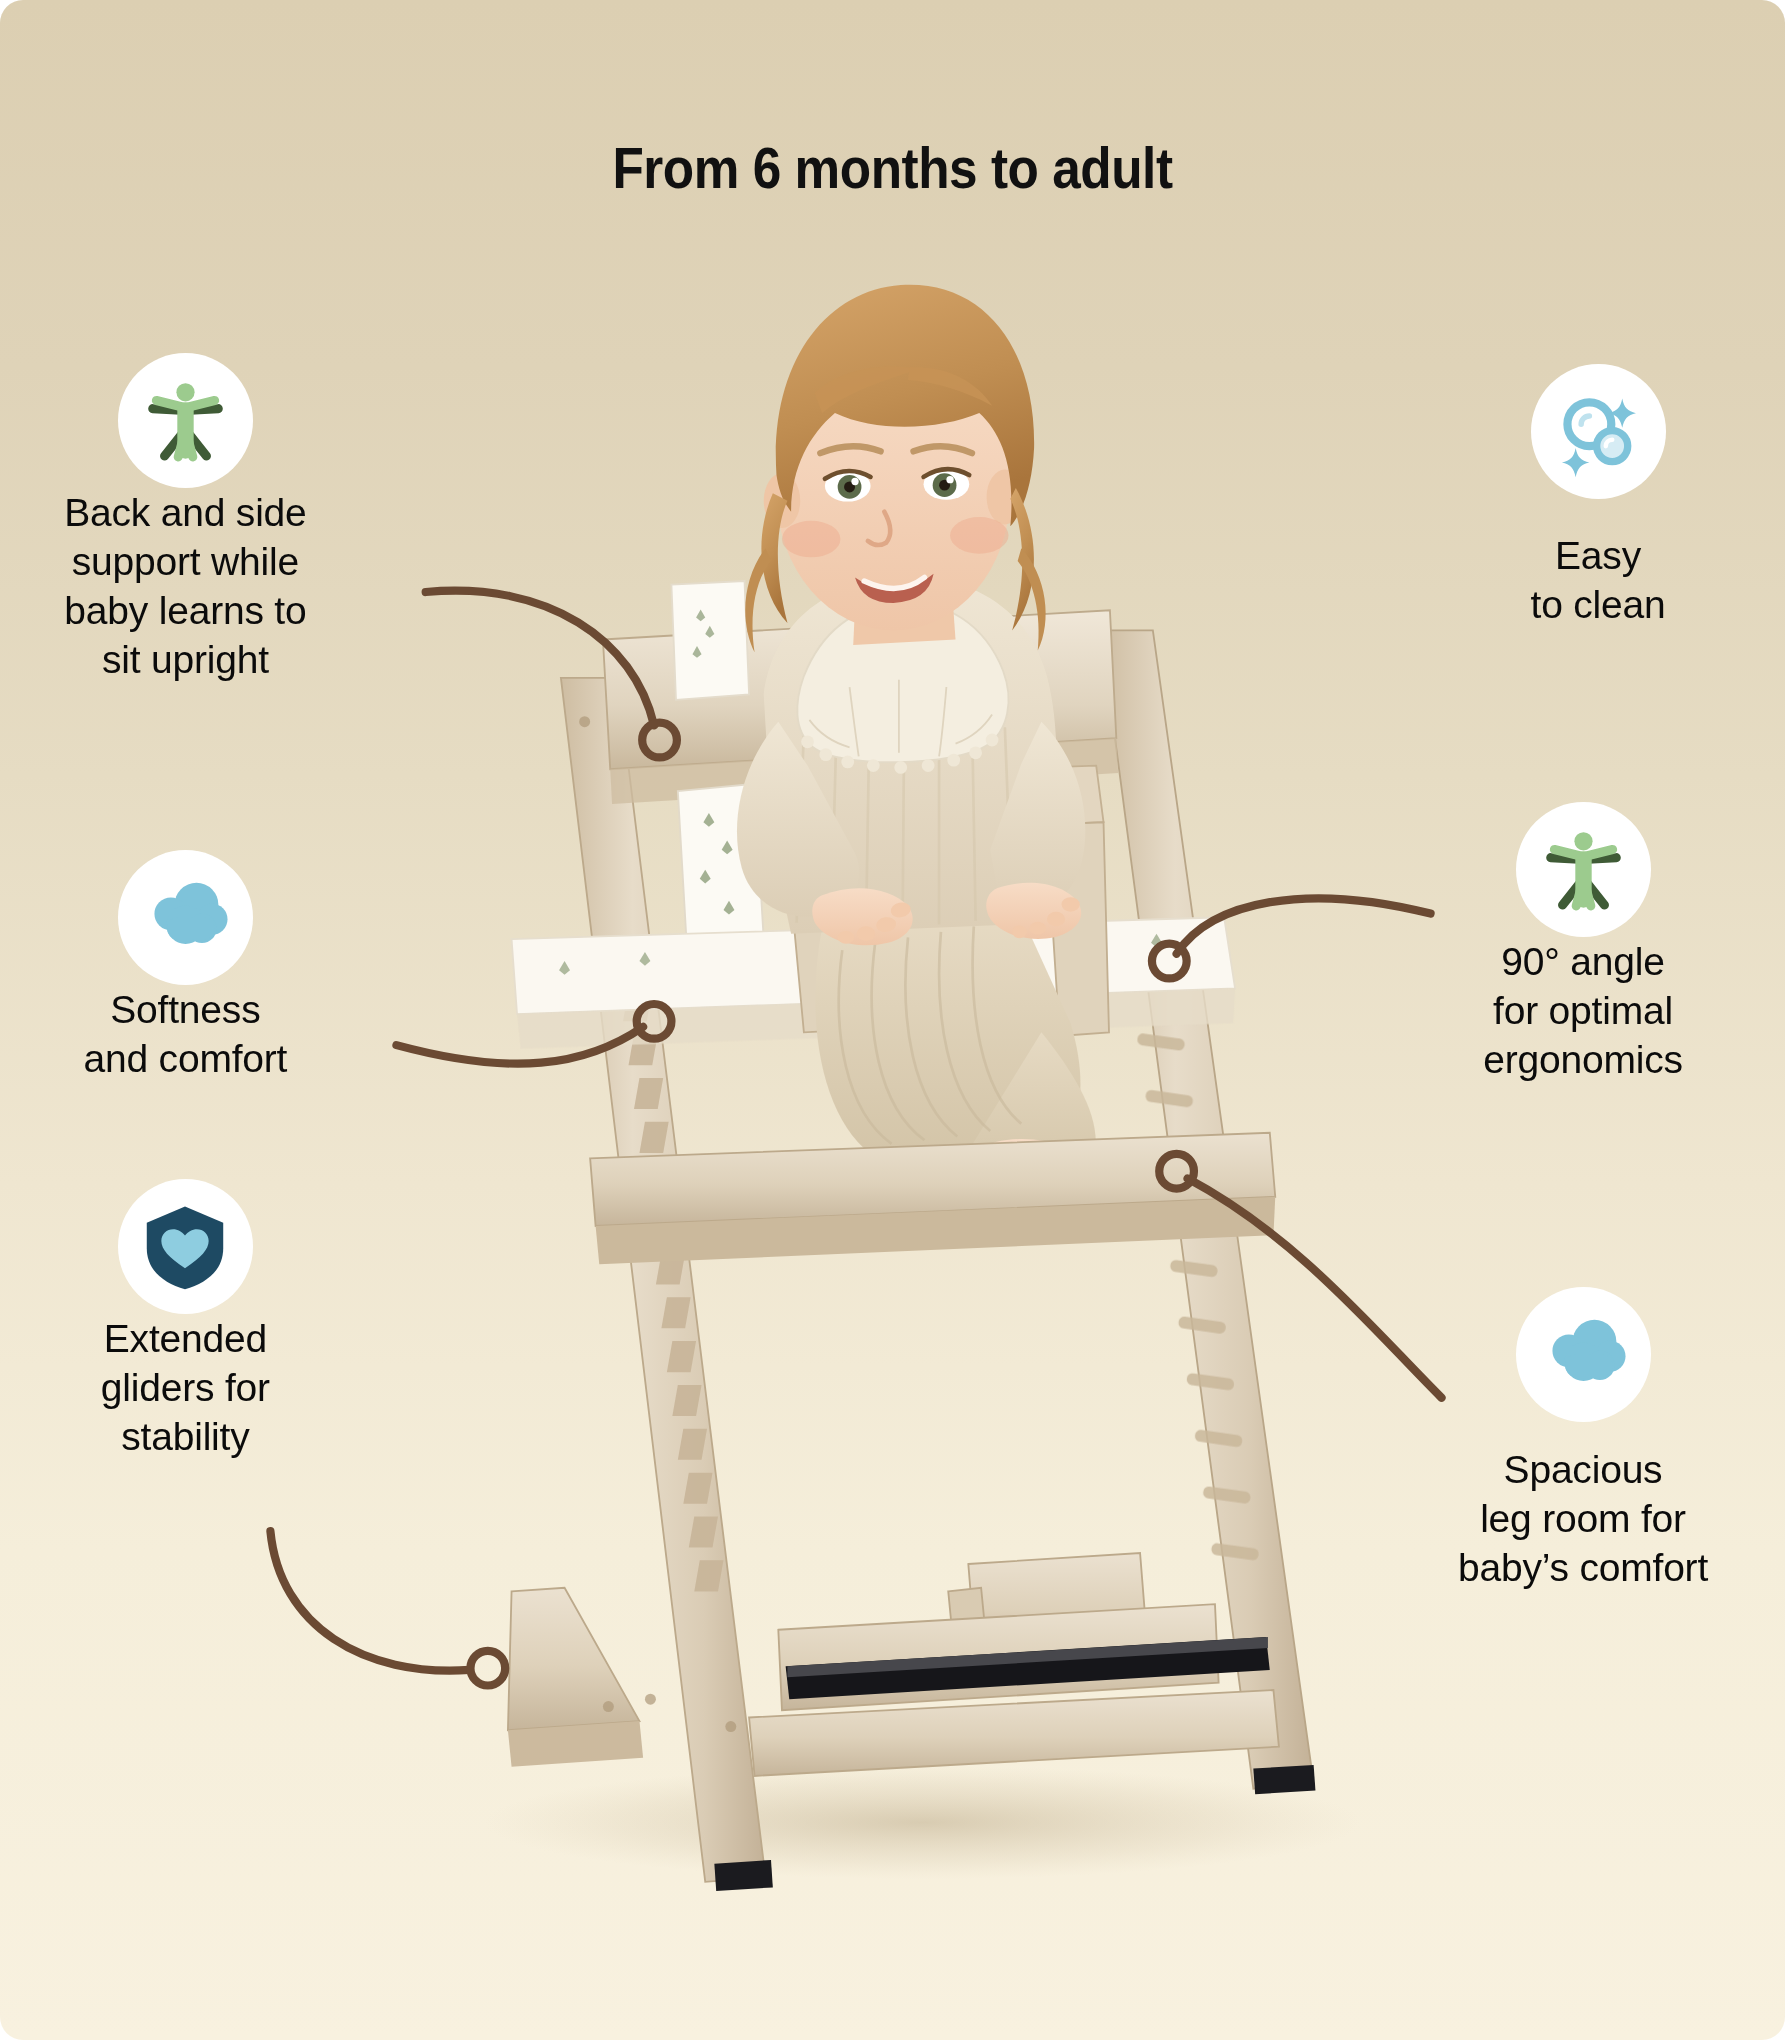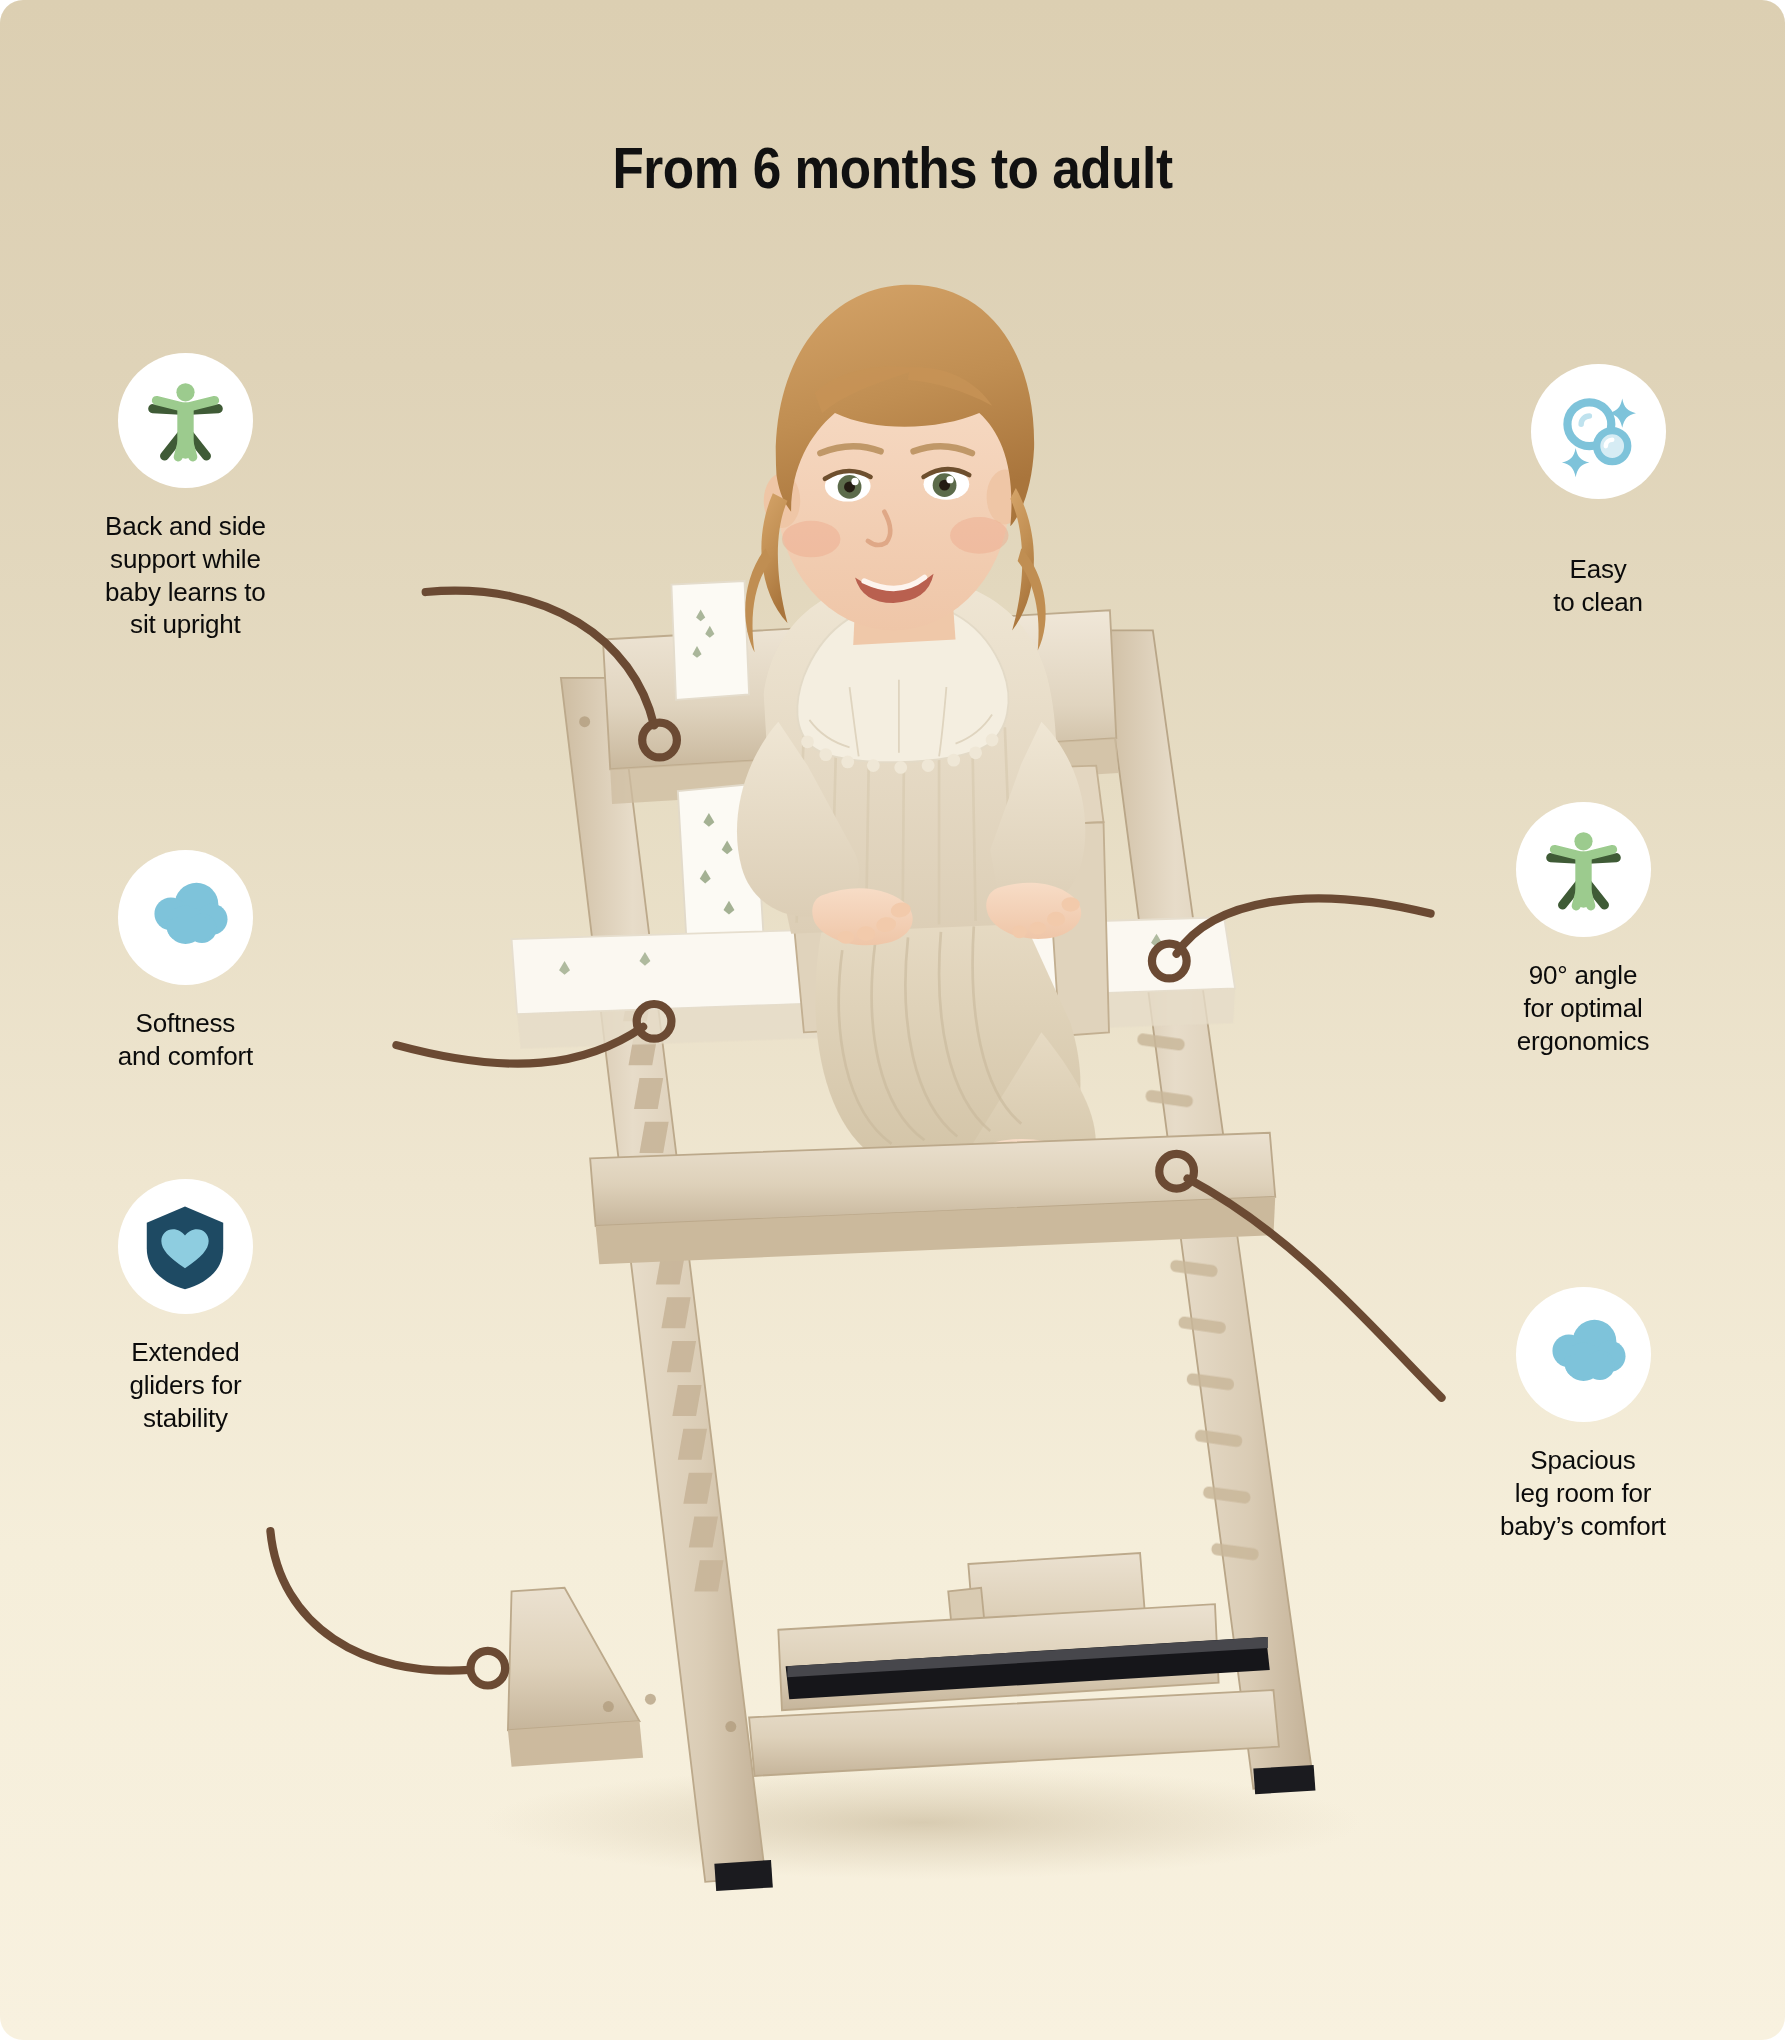--- a/index.html
+++ b/index.html
@@ -66,37 +66,36 @@
     height: 135px;
     border-radius: 50%;
     background: #FFFFFF;
     display: flex;
     align-items: center;
     justify-content: center;
     flex: none;
   }
   .callout .badge svg { display: block; }
   .callout .label {
-    margin-top: 22px;
     text-align: center;
-    font-size: 26px;
+    font-size: 39px;
     line-height: 1.26;
     color: #0B0B0B;
     letter-spacing: -0.2px;
     white-space: pre-line;
   }
 
   
   #callout-back-support  { left: 16.4px;   top: 353px; }
   #callout-softness      { left: 16.4px;   top: 850px; }
   #callout-gliders       { left: 16.4px;   top: 1179px; }
   
   #callout-easy-clean    { left: 1429px; top: 364px; gap: 32px; }
   #callout-angle         { left: 1414px; top: 802px; justify-content: space-between; }
-  #callout-legroom       { left: 1414px; top: 1287px; }
+  #callout-legroom       { left: 1414px; top: 1287px; gap: 23px; }
 </style>
 </head>
 <body>
 
 <div id="stage">
 
   <div id="page-title">From 6 months to adult</div>
 
   <svg class="layer photo" viewBox="0 0 1954 2233">
     <defs>

